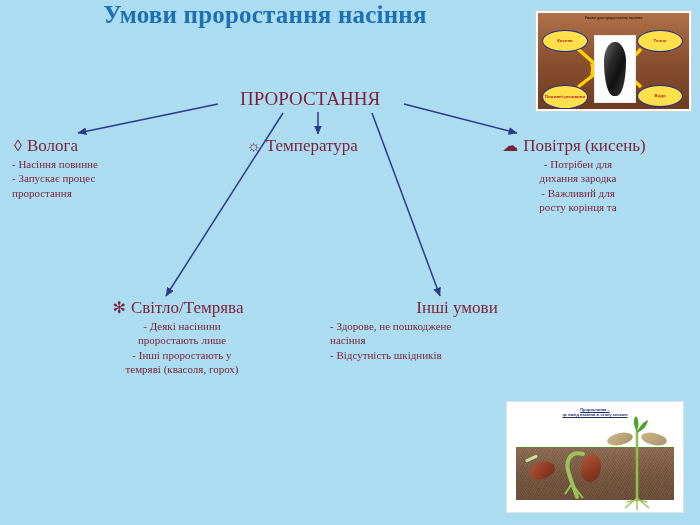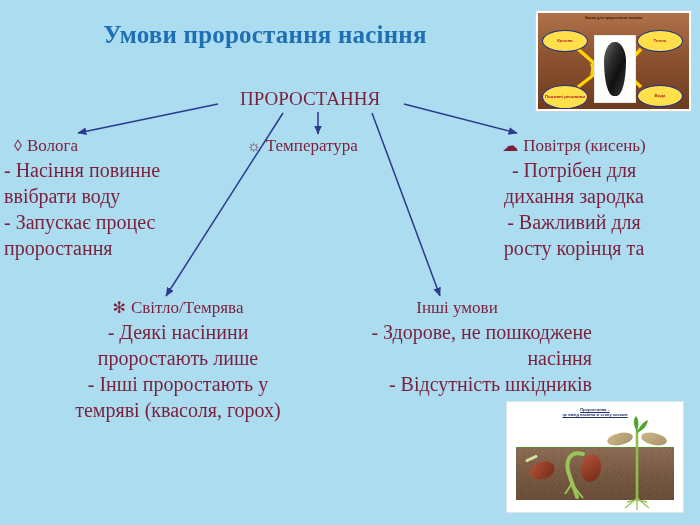--- a/index.html
+++ b/index.html
@@ -6,21 +6,21 @@
   body{
     width:700px;height:525px;
     background:#ACDCF0;
     font-family:"Liberation Serif", serif;
     overflow:hidden;position:relative;
   }
   #slide{position:relative;width:700px;height:525px;}
 
   
   .title{
-    position:absolute;left:0;top:21px;width:530px;
+    position:absolute;left:0;top:1px;width:530px;
     text-align:center;
     font-size:25px;font-weight:bold;
     color:#1F6FB5;
     letter-spacing:.2px;
     white-space:nowrap;
   }
 
   
   #wires{position:absolute;left:0;top:0;width:700px;height:525px;}
 
@@ -38,43 +38,44 @@
   .branch .head{
     font-size:17px;
     white-space:nowrap;
     display:flex;align-items:center;justify-content:center;gap:5px;
   }
   .branch .glyph{
     font-size:16px;line-height:1;color:#7B1F3A;
     display:inline-block;
   }
   .branch .lines{
-    font-size:20px;
+    font-size:11px;
     line-height:1.30;
     text-align:center;
     margin-top:1px;
+    margin-left:8px;
   }
   .branch .lines div{white-space:nowrap;}
 
   #b-moisture{left:2px;top:136px;width:190px;}
   #b-moisture .head{justify-content:flex-start;padding-left:12px;}
   #b-moisture .lines{text-align:left;padding-left:2px;}
 
   #b-temp{left:196px;top:136px;width:212px;}
   #b-temp .lines{text-align:center;}
 
   #b-air{left:468px;top:136px;width:212px;}
   #b-air .lines{text-align:center;}
 
   #b-light{left:28px;top:298px;width:300px;}
   #b-light .lines{text-align:center;}
 
   #b-other{left:322px;top:298px;width:270px;}
   #b-other .head{justify-content:center;font-family:Liberation Serif, serif;}
-  #b-other .lines{text-align:right;}
+  #b-other .lines{text-align:left;}
 
   
   .pic{position:absolute;background:#fff;}
   #pic-seed{
     left:535px;top:10px;width:155px;height:100px;
     border:1px solid #cfd6da;
     overflow:hidden;
   }
   #pic-seed .inner{
     position:absolute;left:2px;top:2px;right:2px;bottom:2px;
@@ -175,21 +176,20 @@
     <span>ПРОРОСТАННЯ</span>
   </div>
 
   <div class="branch" id="b-moisture">
     <div class="head">
       <span class="glyph">◊</span>
       <span>Волога</span>
     </div>
     <div class="lines">
       <div>- Насіння повинне</div>
-      <div>ввібрати воду</div>
       <div>- Запускає процес</div>
       <div>проростання</div>
     </div>
   </div>
 
   <div class="branch" id="b-temp">
     <div class="head">
       <span class="glyph">☼</span>
       <span>Температура</span>
     </div>

